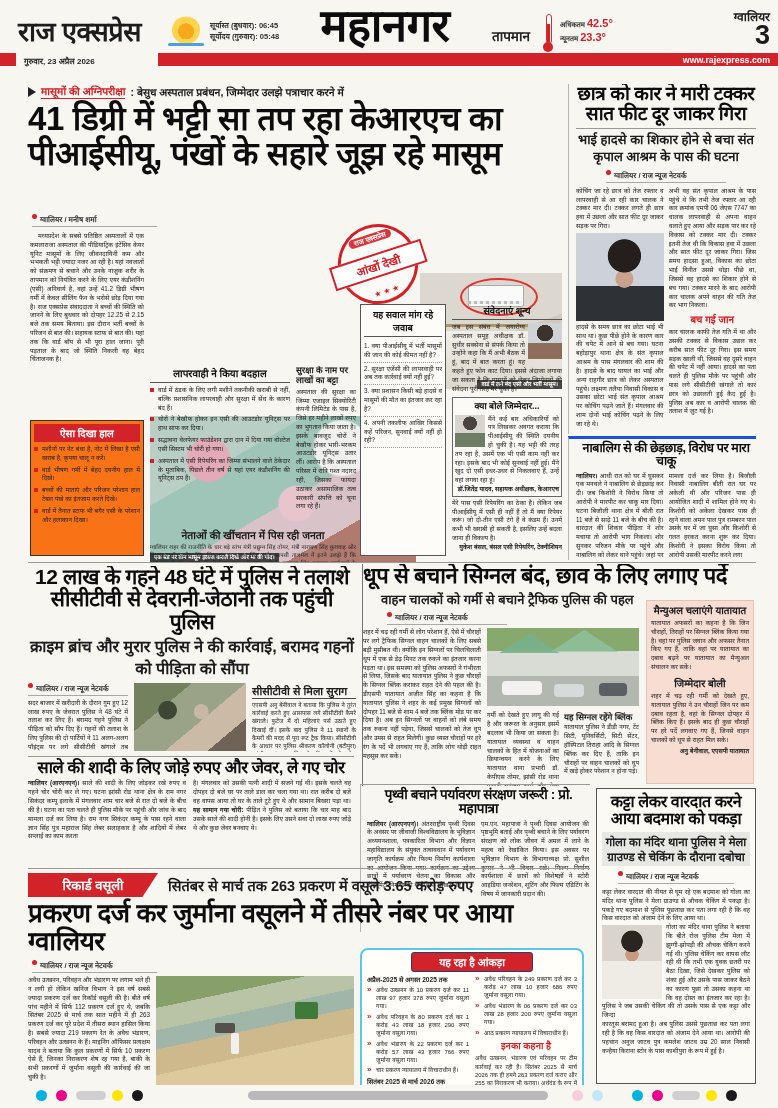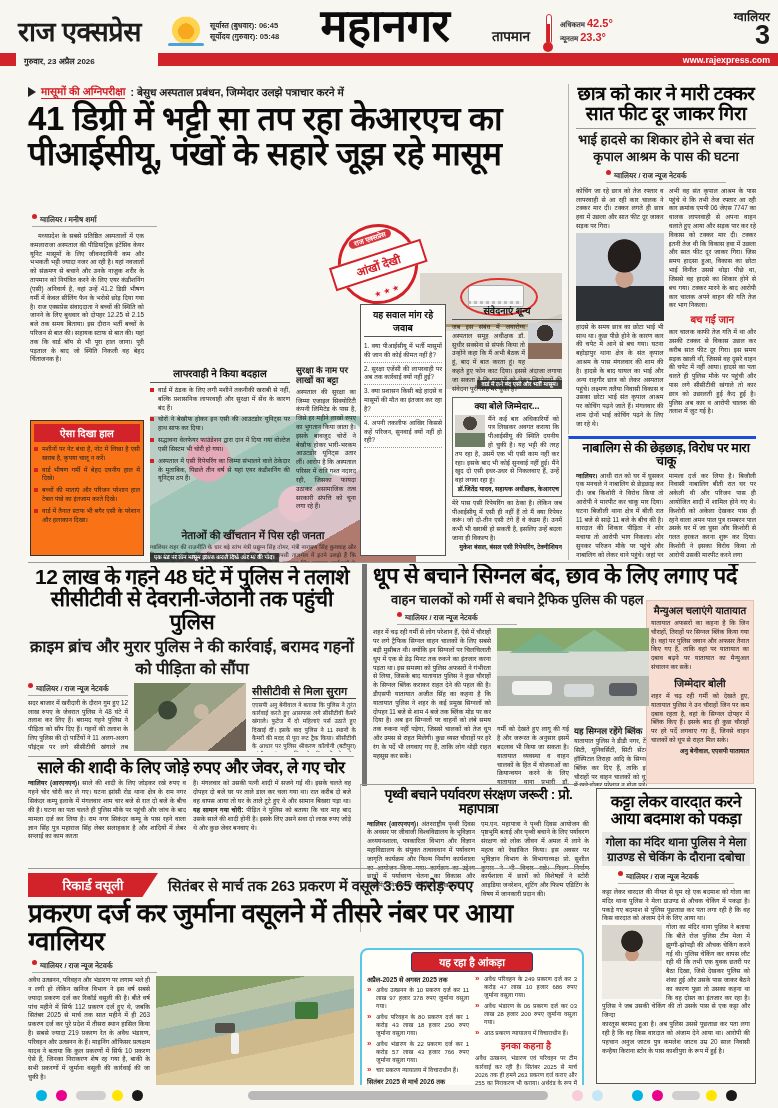--- a/index.html
+++ b/index.html
@@ -242,21 +242,21 @@
                         linear-gradient(140deg,#74815f 0 30%,#9aa387 30% 58%,#cbbba6 58% 80%,#6f6257 80%);"></div>
         <div class="t6" style="margin-top:2px;">वह गहनों से भरा पर्स सड़क पर गिर गया। पर्स में करीब 12 लाख रुपए के सोने के जेवर थे। पीड़ित परिवार मुरार थाने पहुंचा। मामले का पता चलते ही पुलिस गहनों की तलाश में लगी। पुलिस कप्तान ने क्राइम ब्रांच की टीम लगाई, जिन्होंने 48 घंटे की मेहनत कर गहने बरामद कर लिए।</div>
       </div>
       <div style="width:104px;" class="clip">
         <div class="xb" style="font-size:11px;border-bottom:1px solid #444;margin-bottom:2px;">सीसीटीवी से मिला सुराग</div>
         <div class="t6" style="font-size:5.9px;">एएसपी अनु बेनीवाल ने बताया कि पुलिस ने तुरंत कार्रवाई करते हुए आसपास लगे सीसीटीवी कैमरे खंगाले। फुटेज में दो महिलाएं पर्स उठाते हुए दिखाई दीं। इसके बाद पुलिस ने 11 स्थानों के कैमरों की मदद से पूरा रूट ट्रैक किया। सीसीटीवी के आधार पर पुलिस श्रीकरण कॉलोनी (बटीपुरा) पहुंची। वहां जब पुलिस ने महिलाओं को फुटेज दिखाए, तो उनकी पहचान देवरानी-जेठानी के रूप में हुई। पुलिस को महिलाओं ने गहनों से भरा पर्स सौंप दिया। जिसे बुधवार को पीड़ित परिवार को सौंप दिया है।</div>
       </div>
     </div>
   </div>
 
-  <div class="story clip" style="left:362px;top:564px;width:394px;height:222px;border-left:5px solid #737373;padding-left:6px;box-sizing:border-box;">
+  <div class="story clip" style="left:362px;top:564px;width:394px;height:222px;border-left:1px solid #737373;box-sizing:border-box;">
     <div class="hl" style="font-size:22px;">धूप से बचाने सिग्नल बंद, छाव के लिए लगाए पर्दे</div>
     <div class="b" style="font-size:13px;margin:3px 0 0 18px;">वाहन चालकों को गर्मी से बचाने ट्रैफिक पुलिस की पहल</div>
 
     <div class="abs clip" style="right:2px;top:36px;width:108px;height:184px;background:#f7ddd2;border:1px solid #e3c2b4;padding:4px;box-sizing:border-box;">
       <div class="xb c" style="font-size:10px;line-height:1.2;">मैन्युअल चलाएंगे यातायात</div>
       <div class="t6" style="margin-top:2px;">यातायात अफसरों का कहना है कि जिन चौराहों, तिराहों पर सिग्नल ब्लिंक किया गया है। वहां पर पुलिस जवान और अफसर तैनात किए गए हैं, ताकि वहां पर यातायात का दबाव बढ़ने पर यातायात का मैन्युअल संचालन कर सकें।</div>
       <div class="xb c" style="font-size:10px;margin-top:4px;">जिम्मेदार बोली</div>
       <div class="t6" style="margin-top:2px;">शहर में चढ़ रही गर्मी को देखते हुए, यातायात पुलिस ने उन चौराहों जिन पर कम दबाव रहता है, वहां के सिग्नल दोपहर में ब्लिंक किए हैं। इसके बाद ही कुछ चौराहों पर हरे पर्दे लगवाए गए हैं, जिनसे वाहन चालकों को धूप से राहत मिल सके।</div>
       <div class="t6 b" style="text-align:right;margin-top:2px;">अनु बेनीवाल, एएसपी यातायात</div>
     </div>
@@ -270,21 +270,21 @@
       <div style="width:118px;" class="clip t6">शहर में चढ़ रही गर्मी से लोग परेशान हैं, ऐसे में चौराहों पर लगे ट्रैफिक सिग्नल वाहन चालकों के लिए सबसे बड़ी मुसीबत थी। क्योंकि इन सिग्नलों पर चिलचिलाती धूप में एक से डेढ़ मिनट तक रुकने का इंतजार करना पड़ता था। इस समस्या को पुलिस अफसरों ने गंभीरता से लिया, जिसके बाद यातायात पुलिस ने कुछ चौराहों के सिग्नल ब्लिंक कराकर राहत देने की पहल की है। डीएसपी यातायात अजीत सिंह का कहना है कि यातायात पुलिस ने शहर के कई प्रमुख सिग्नलों को दोपहर 11 बजे से शाम 4 बजे तक ब्लिंक मोड पर कर दिया है। अब इन सिग्नलों पर वाहनों को लंबे समय तक रुकना नहीं पड़ेगा, जिससे चालकों को तेज धूप और उमस से राहत मिलेगी। कुछ व्यस्त चौराहों पर हरे रंग के पर्दे भी लगवाए गए हैं, ताकि लोग थोड़ी राहत महसूस कर सकें।</div>
       <div style="width:152px;" class="clip">
         <div class="ph" style="width:152px;height:78px;
              background:linear-gradient(180deg,#87a96e 0 30%,#d8dcd5 30% 62%,#b2b8b0 62%);">
           <div style="position:absolute;left:8%;top:6%;width:40%;height:26%;background:#79b08a;clip-path:polygon(0 100%,50% 0,100% 100%);opacity:.9;"></div>
           <div style="position:absolute;left:42%;top:2%;width:44%;height:28%;background:#8fbf9b;clip-path:polygon(0 100%,50% 0,100% 100%);opacity:.85;"></div>
           <div style="position:absolute;left:10%;bottom:14%;width:26%;height:18%;background:#f2f2f0;border-radius:4px;"></div>
           <div style="position:absolute;left:44%;bottom:12%;width:20%;height:16%;background:#d7dadb;border-radius:4px;"></div>
           <div style="position:absolute;right:8%;bottom:13%;width:18%;height:17%;background:#5b5f63;border-radius:4px;"></div>
         </div>
-        <div style="display:flex;gap:5px;margin-top:19px;">
+        <div style="display:flex;gap:5px;margin-top:5px;">
           <div style="width:72px;" class="clip t6">गर्मी को देखते हुए लागू की गई है और जरूरत के अनुसार इसमें बदलाव भी किया जा सकता है। यातायात व्यवस्था व वाहन चालकों के हित में योजनाओं का क्रियान्वयन करने के लिए यातायात थाना प्रभारी डॉ. केपीएस तोमर, झांसी रोड थाना प्रभारी धनंजय शर्मा और मेला थाना प्रभारी अभिषेक रघुवंशी को जिम्मेदारी सौंपी है।</div>
           <div style="width:75px;" class="clip">
             <div class="xb" style="font-size:8.6px;">यह सिग्नल रहेंगे ब्लिंक</div>
             <div class="t6">यातायात पुलिस ने डीडी नगर, टेंट सिटी, यूनिवर्सिटी, सिटी सेंटर, हॉस्पिटल तिराहा आदि के सिग्नल ब्लिंक कर दिए हैं, ताकि इन चौराहों पर वाहन चालकों को धूप में खड़े होकर परेशान न होना पड़े।</div>
           </div>
         </div>
       </div>
     </div>
   </div>
 

